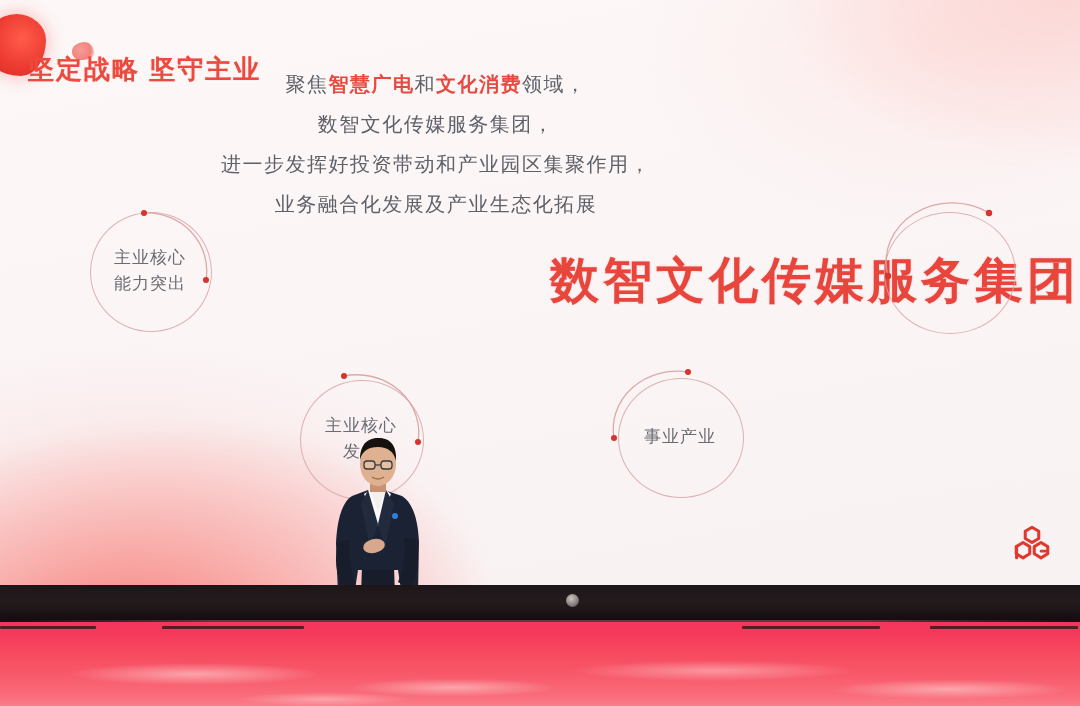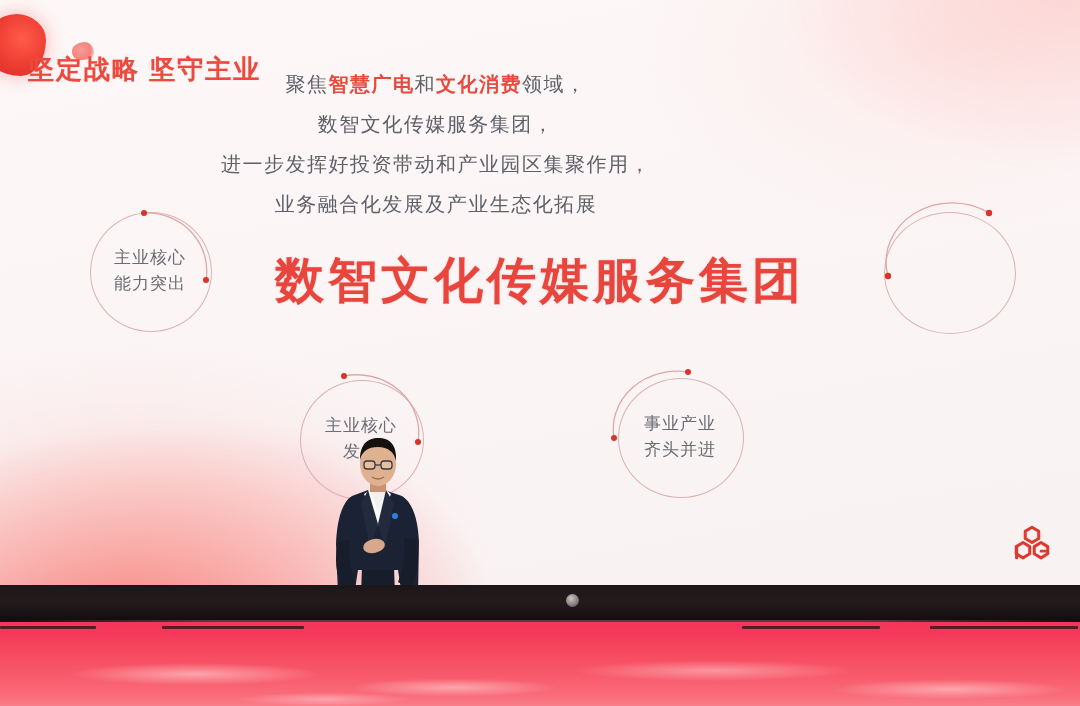--- a/index.html
+++ b/index.html
@@ -64,21 +64,21 @@
     color:#5e6168;
     font-size:20px;line-height:40px;letter-spacing:1.5px;
     font-weight:400;
   }
   .para .ln{display:block;white-space:nowrap;}
   .para .hl{color:#e8493f;font-weight:700;}
 
   
   .headline{
     position:absolute;left:0;top:248px;width:1080px;
-    text-align:center;
+    text-align:right;
     font-size:49px;font-weight:700;letter-spacing:4px;
     color:#e8453c;
     white-space:nowrap;
     text-shadow:0 0 2px rgba(232,69,60,.28);
   }
 
   
   .bubble{position:absolute;}
   .bubble .ring{
     position:absolute;left:0;top:0;width:100%;height:100%;
@@ -200,21 +200,20 @@
 
     <div class="bubble" style="left:618px;top:378px;width:124px;height:118px;">
       <div class="ring"></div>
       <svg width="140" height="134" viewBox="0 0 140 134">
         <path d="M78 2 A 64 58 0 0 0 4 68" fill="none" stroke="#d9a0a0" stroke-width="1.3" opacity=".9"></path>
         <circle cx="78" cy="2" r="3" fill="#d8332c"></circle>
         <circle cx="4" cy="68" r="3" fill="#d8332c"></circle>
       </svg>
       <div class="txt">
         <span>事业产业</span>
-        <span>齐头并进</span>
       </div>
     </div>
 
     <svg class="logo" viewBox="0 0 44 40">
       <g fill="none" stroke="#e0392f" stroke-width="3.4" stroke-linejoin="round">
         <path d="M22 2.5 L29.5 7 L29.5 15 L22 19.5 L14.5 15 L14.5 7 Z"></path>
         <path d="M12 19.5 L19.5 24 L19.5 32 L12 36.5 L4.5 32 L4.5 24 Z"></path>
         <path d="M32 19.5 L39.5 24 L39.5 32 L32 36.5 L24.5 32 L24.5 24 Z"></path>
       </g>
       <g fill="#e0392f">

